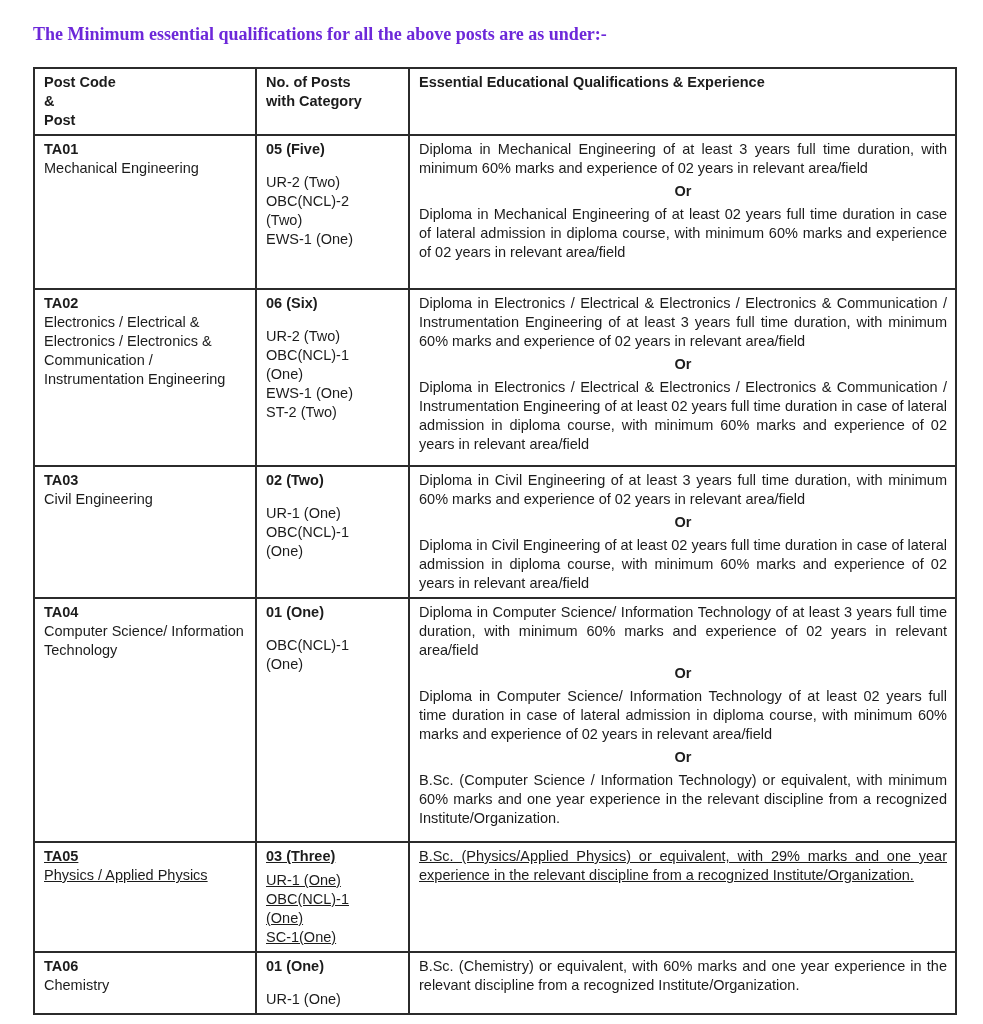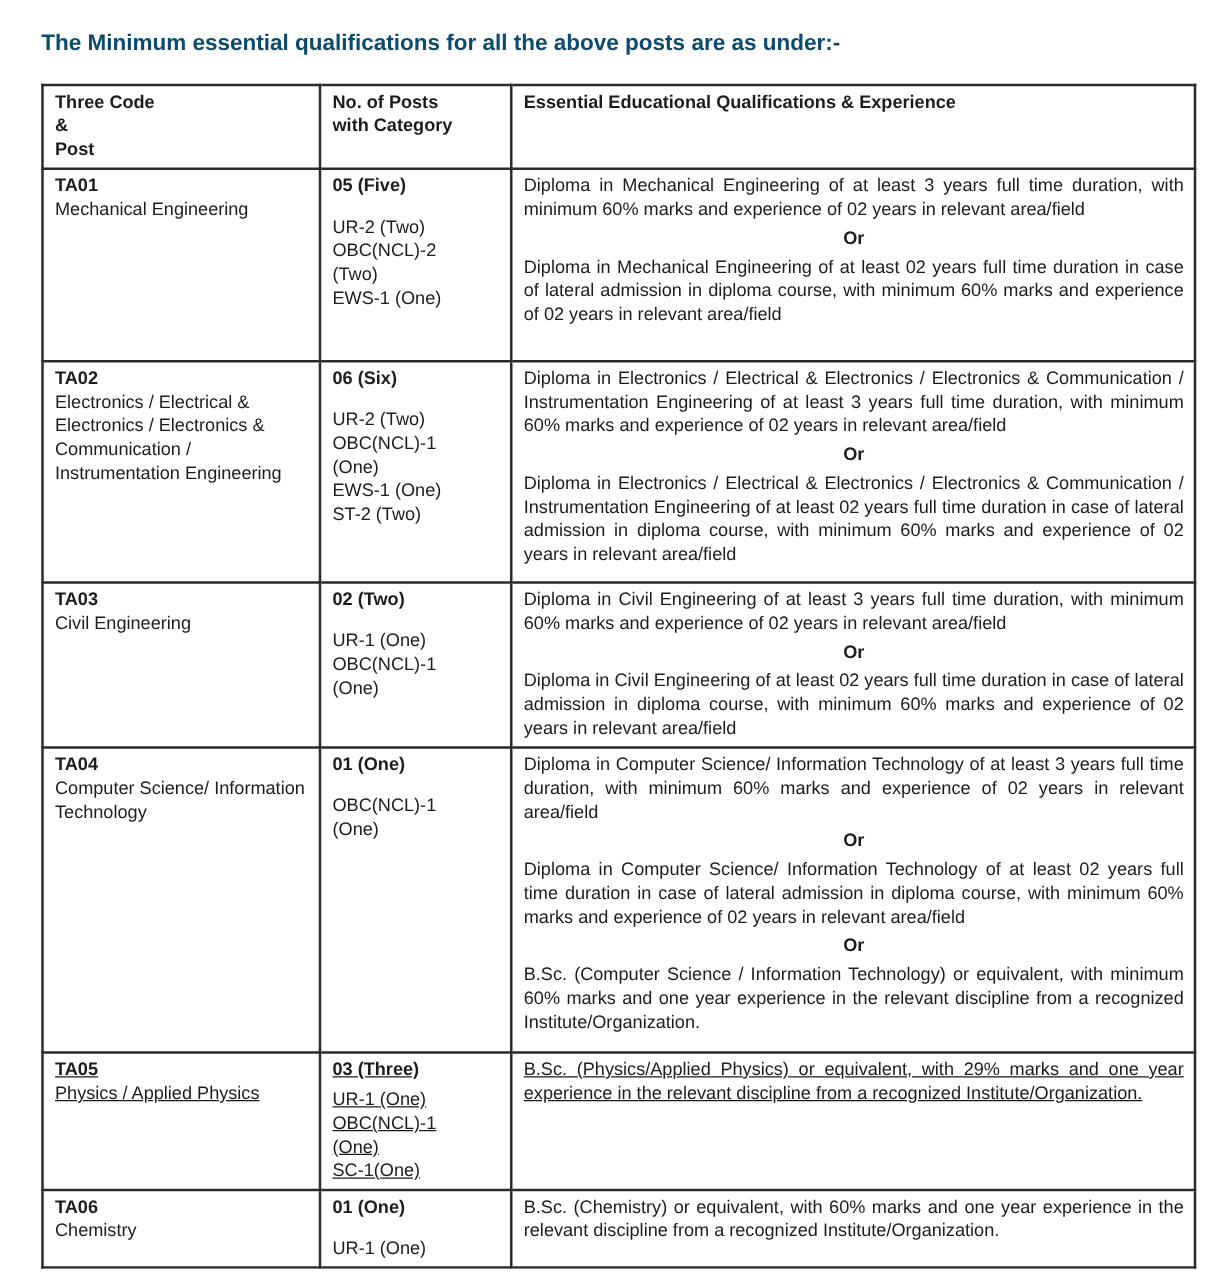--- a/index.html
+++ b/index.html
@@ -6,25 +6,25 @@
     margin: 0;
     padding: 0;
     background: #ffffff;
     width: 983px;
   }
   body {
     font-family: "Liberation Sans", sans-serif;
     color: #1c1c1c;
   }
   .doc-title {
-    font-family: Liberation Sans, sans-serif;
+    font-family: Liberation Serif, serif;
     font-weight: bold;
     font-size: 18px;
     margin: 24px 20px 0 33px;
-    color: #0c4a6e;
+    color: #6d28d9;
   }
   table.quals {
     border-collapse: collapse;
     table-layout: fixed;
     width: 922px;
     margin: 22px 0 0 33px;
   }
   table.quals td, table.quals th {
     border: 2px solid #2b2b2b;
     vertical-align: top;
@@ -69,21 +69,21 @@
 
 <table class="quals">
   <colgroup>
     <col style="width:222px">
     <col style="width:153px">
     <col style="width:547px">
   </colgroup>
   <tbody>
     <tr class="r-head">
       <th>
-        <div>Three Code</div>
+        <div>Post Code</div>
         <div>&amp;</div>
         <div>Post</div>
       </th>
       <th>
         <div>No. of Posts</div>
         <div>with Category</div>
       </th>
       <th>Essential Educational Qualifications &amp; Experience</th>
     </tr>
 

